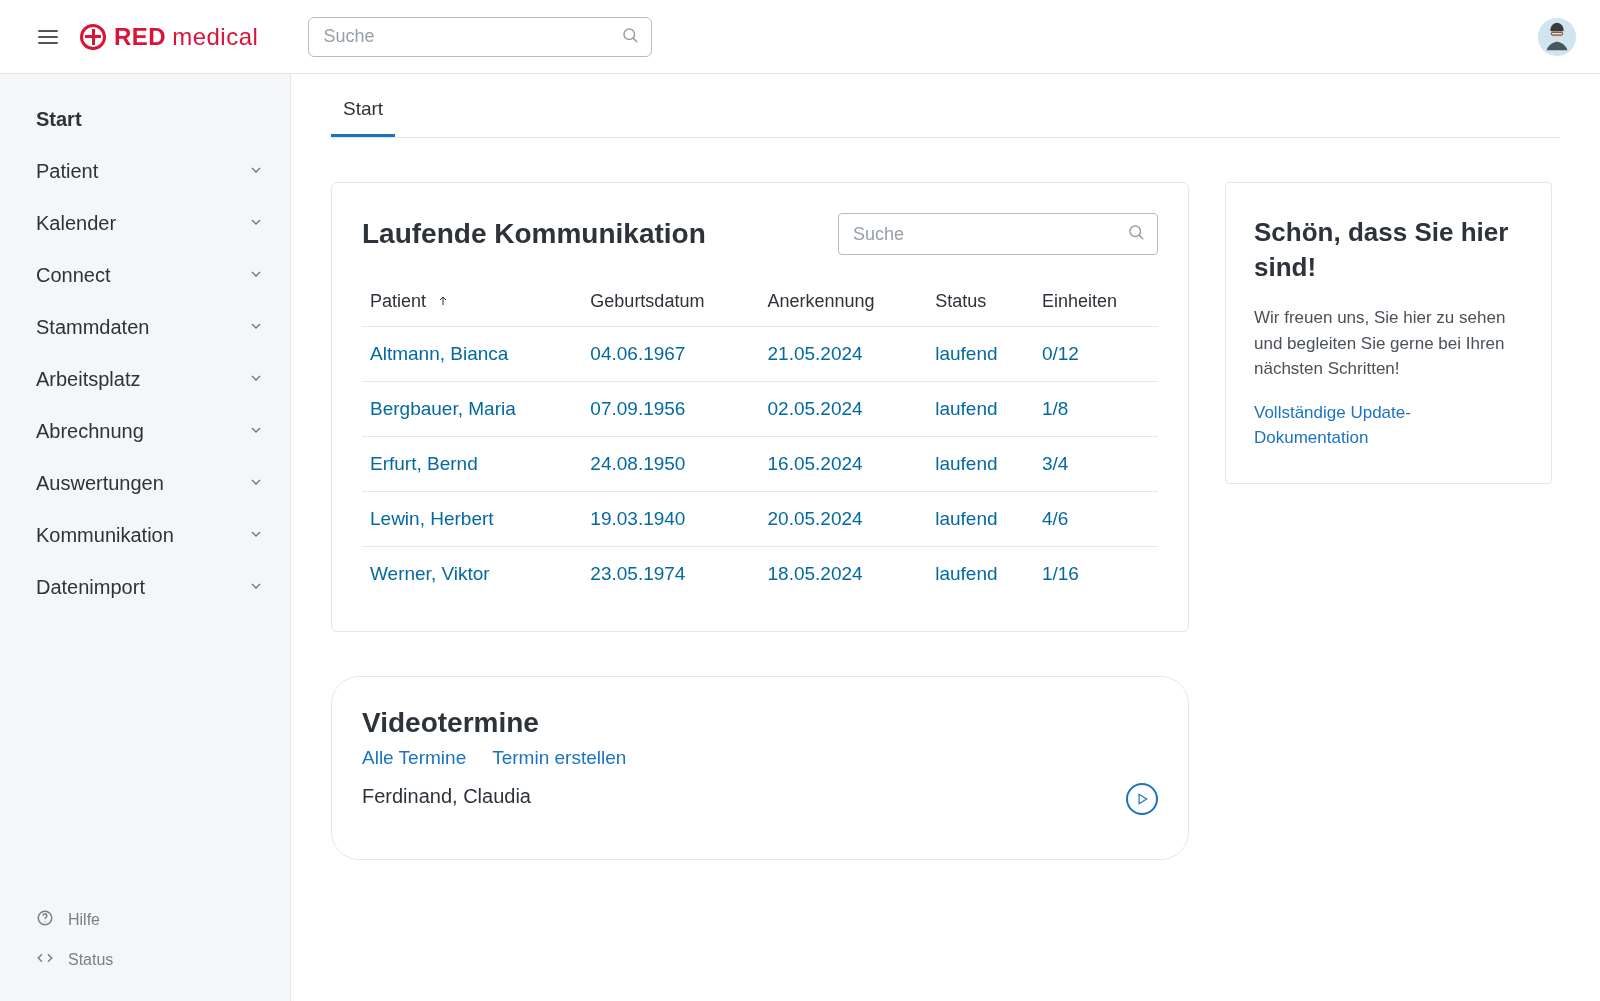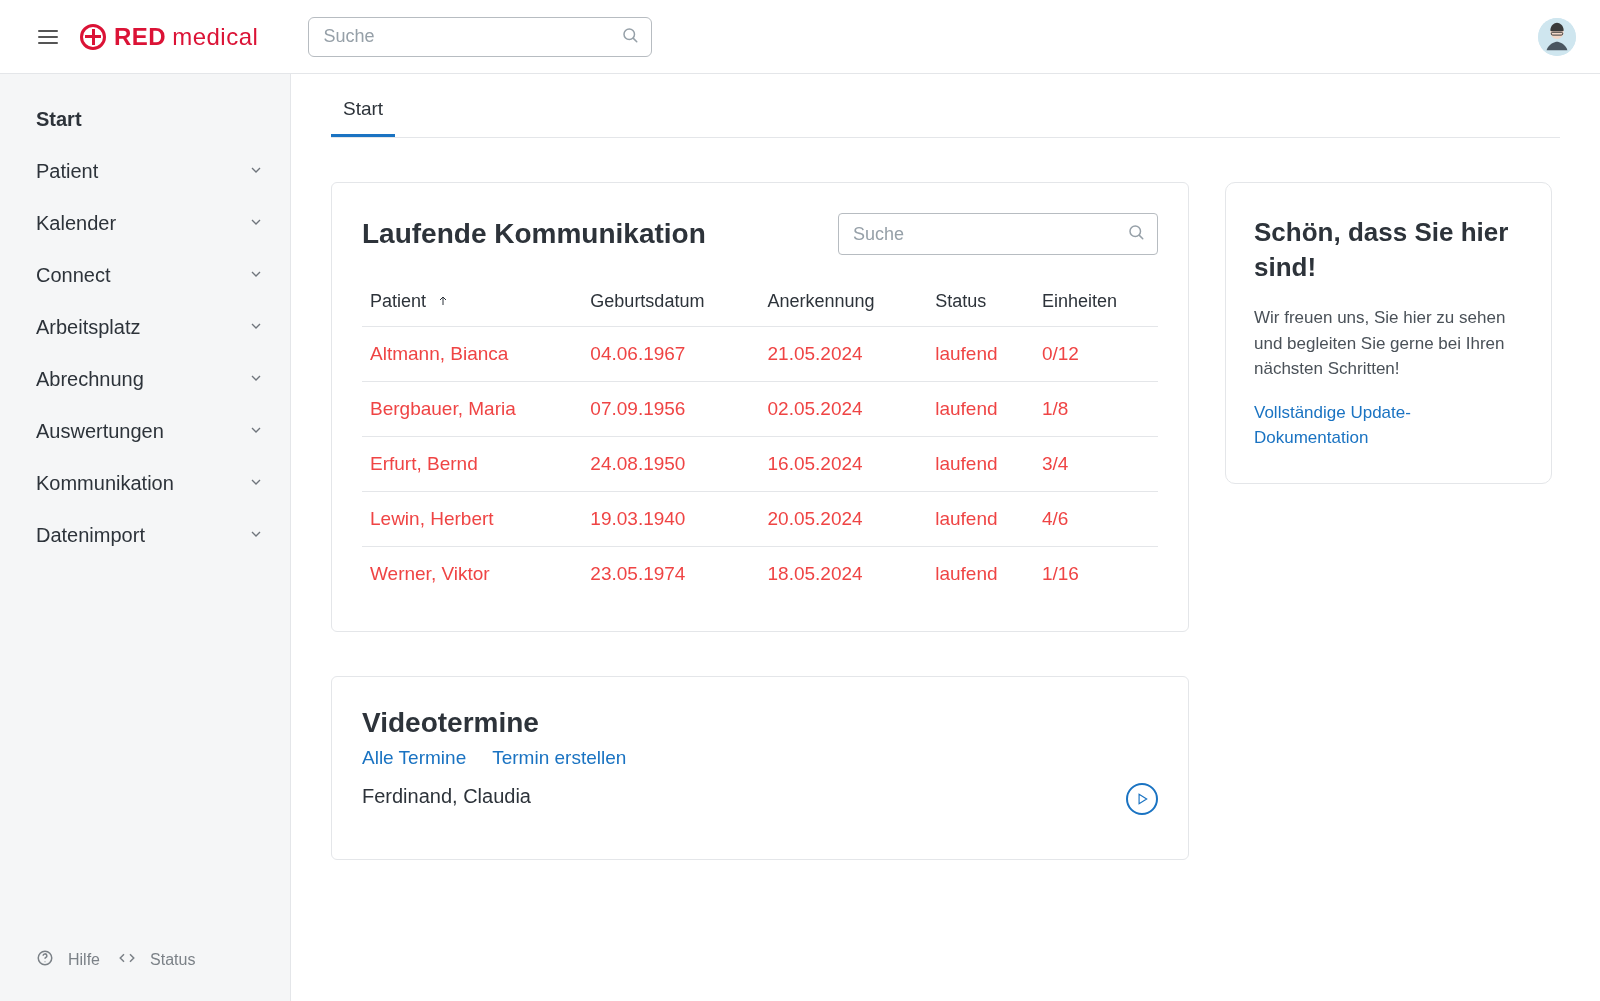--- a/index.html
+++ b/index.html
@@ -125,21 +125,21 @@
     color: var(--text);
     cursor: pointer;
     margin-bottom: 1px;
   }
   .nav-item.active { font-weight: 600; }
   .nav-item .chev svg { stroke: #6f757c; }
   .side-footer {
     margin-top: auto;
     padding: 10px 36px 30px 36px;
     display: flex;
-    flex-direction: row;
+    flex-direction: column;
     gap: 18px;
   }
   .side-footer .row {
     display: flex;
     align-items: center;
     gap: 14px;
     color: #7b8187;
     font-size: 16px;
     cursor: pointer;
   }
@@ -208,27 +208,27 @@
     text-align: left;
     font-weight: 500;
     font-size: 18px;
     color: var(--text);
     padding: 14px 8px;
     border-bottom: 1px solid var(--border);
   }
   table.pt th .sort-arrow { margin-left: 6px; }
   table.pt td {
     font-size: 19px;
-    color: #ef4444;
+    color: #0369a1;
     padding: 16px 8px;
     border-bottom: 1px solid var(--border);
   }
   table.pt tr:last-child td { border-bottom: none; }
 
-  .card + .card { margin-top: 44px; }
+  .card + .card { margin-top: 44px; border-radius: 28px; }
   .card .links { display: flex; gap: 26px; margin-top: 8px; }
   .card .links a { color: var(--blue); font-size: 19px; text-decoration: none; cursor: pointer; }
 
   .appt {
     display: flex;
     justify-content: space-between;
     align-items: center;
     padding: 14px 0;
   }
   .appt .who { font-size: 20px; color: var(--text); font-weight: 500; margin-bottom: 6px; }
@@ -239,21 +239,21 @@
     width: 32px; height: 32px; border-radius: 50%; border: 2px solid var(--blue);
     display: flex; align-items: center; justify-content: center; cursor: pointer;
     flex-shrink: 0;
   }
   .play svg { fill: none; stroke: var(--blue); }
 
   
   .welcome {
     width: 327px;
     border: 1px solid var(--border);
-    border-radius: 10px;
+    border-radius: 4px;
     background: #fff;
     padding: 32px 28px;
     height: fit-content;
   }
   .welcome h2 { margin: 0 0 20px 0; font-size: 26px; font-weight: 700; line-height: 1.35; }
   .welcome p { margin: 0 0 18px 0; font-size: 17px; color: #4a5158; line-height: 1.5; }
   .welcome a { color: var(--blue); text-decoration: none; font-size: 17px; line-height: 1.5; cursor: pointer; }
 </style>
 </head>
 <body>
@@ -308,20 +308,26 @@
             <polyline points="6 9 12 15 18 9"></polyline>
           </svg></span>
     </div>
     <div class="nav-item">
       <span>Connect</span>
       <span class="chev"><svg width="16" height="16" viewBox="0 0 24 24" fill="none" stroke-width="2">
             <polyline points="6 9 12 15 18 9"></polyline>
           </svg></span>
     </div>
     <div class="nav-item">
+      <span>Stammdaten</span>
+      <span class="chev"><svg width="16" height="16" viewBox="0 0 24 24" fill="none" stroke-width="2">
+            <polyline points="6 9 12 15 18 9"></polyline>
+          </svg></span>
+    </div>
+    <div class="nav-item">
       <span>Arbeitsplatz</span>
       <span class="chev"><svg width="16" height="16" viewBox="0 0 24 24" fill="none" stroke-width="2">
             <polyline points="6 9 12 15 18 9"></polyline>
           </svg></span>
     </div>
     <div class="nav-item">
       <span>Abrechnung</span>
       <span class="chev"><svg width="16" height="16" viewBox="0 0 24 24" fill="none" stroke-width="2">
             <polyline points="6 9 12 15 18 9"></polyline>
           </svg></span>

